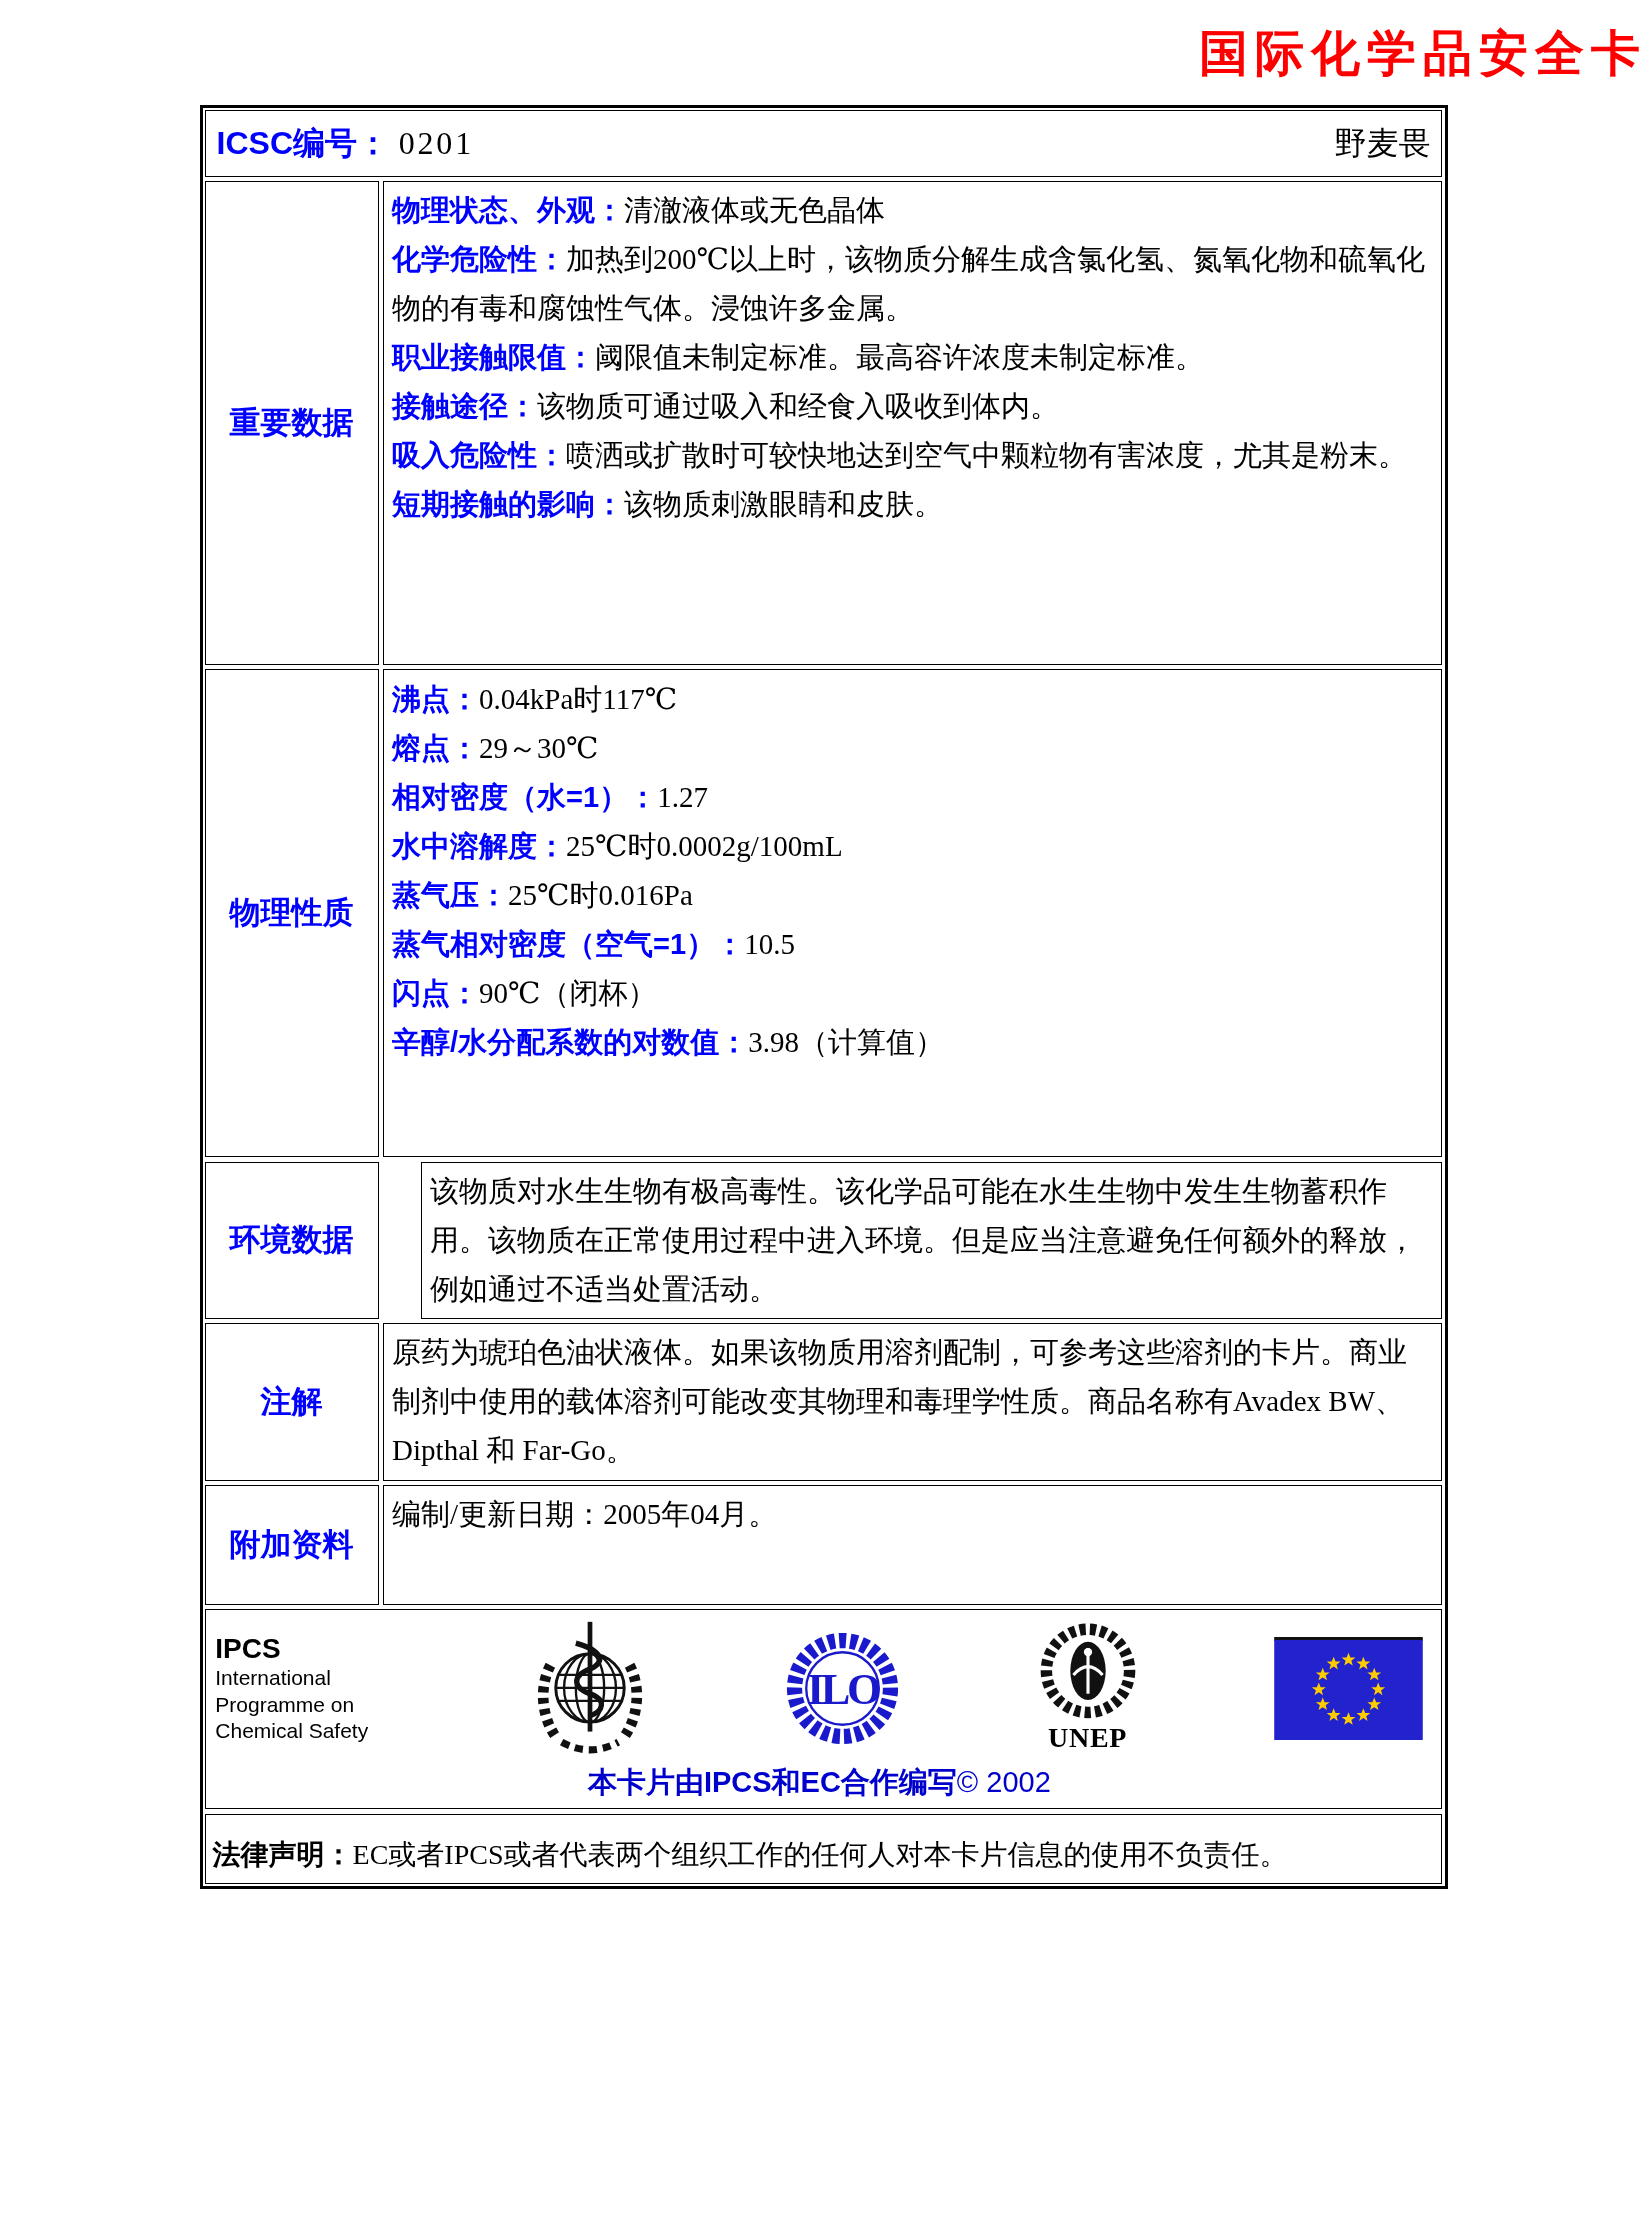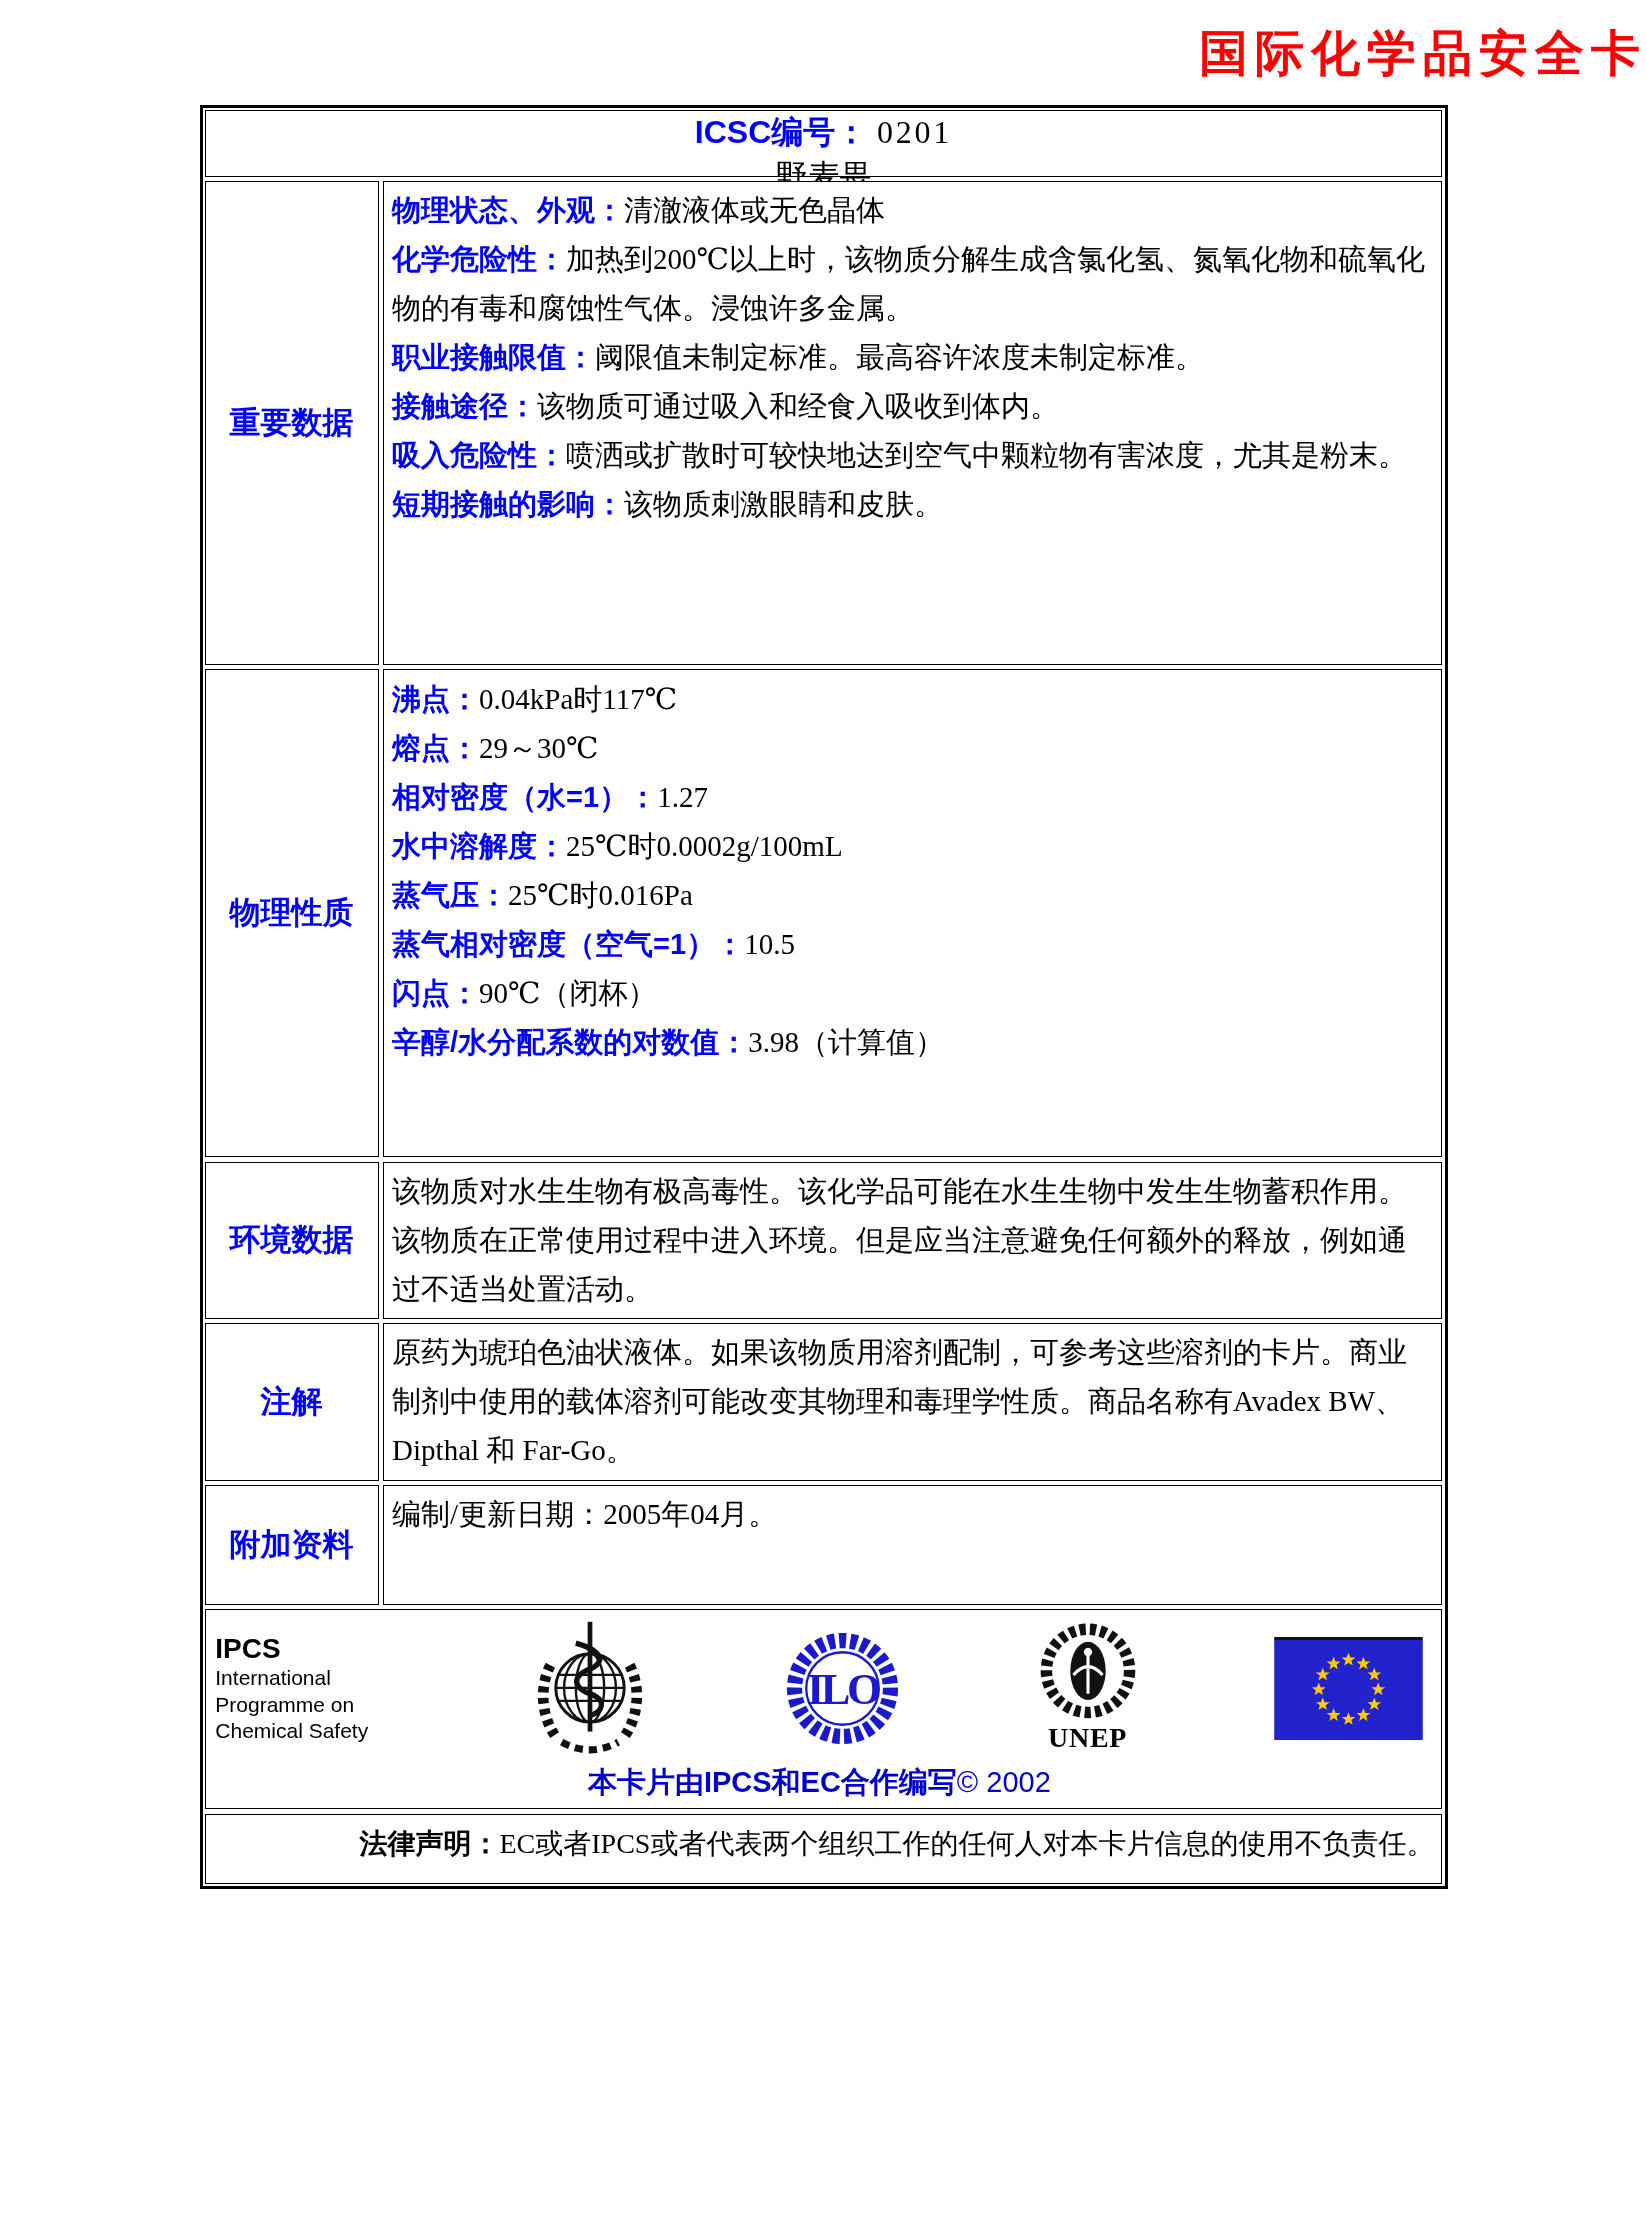--- a/index.html
+++ b/index.html
@@ -11,21 +11,21 @@
     margin:21px 0 18px 0;text-align:right;color:#ff0000;
     font-family:"Liberation Sans","DejaVu Sans",sans-serif;
     font-size:49px;font-weight:bold;letter-spacing:7px;
   }
   .card{
     width:1248px;margin:0 auto;border:3.5px solid #000;padding:2.1px;box-sizing:border-box;
     background:#fff;
   }
   .row{display:flex;gap:4.2px;margin-bottom:4.2px;}
   .row:last-child{margin-bottom:0;}
-  .cell{border:1.4px solid #000;box-sizing:border-box;background:#fff;flex-direction:column;}
+  .cell{border:1.4px solid #000;box-sizing:border-box;background:#fff;}
   .label-cell{
     width:174px;flex:none;display:flex;align-items:center;justify-content:center;
     color:#0000ff;font-weight:bold;text-align:right;
     font-family:"Liberation Sans","DejaVu Sans",sans-serif;font-size:31px;
   }
   .content-cell{flex:1;padding:4.2px 8.3px;}
   .entry{margin:0;font-size:29px;line-height:49px;}
   .k{
     color:#0000ff;font-weight:bold;
     font-family:"Liberation Sans","DejaVu Sans",sans-serif;
@@ -35,21 +35,21 @@
   .header-cell{
     flex:1;height:67px;display:flex;align-items:center;justify-content:space-between;
     padding:0 11px;font-size:32px;
   }
   .header-left .k{font-size:32px;}
   .header-left .num{margin-left:9.7px;letter-spacing:2.8px;}
   .chem-name{font-size:32px;}
   
   .h-important{min-height:484px;}
   .h-physical{min-height:488px;}
-  .h-environment{min-height:142px;}
+  .h-environment{min-height:142px;margin-left:38px;}
   .h-notes{min-height:143px;}
   .h-additional{min-height:120px;}
   
   .logos-cell{flex:1;min-height:189px;padding:7px 18px 5.6px 9.7px;}
   .logos-strip{display:flex;align-items:center;justify-content:space-between;height:143px;}
   .ipcs-block{font-family:"Liberation Sans","DejaVu Sans",sans-serif;width:181px;flex:none;}
   .ipcs-acronym{font-size:28px;font-weight:bold;line-height:33px;}
   .ipcs-line{font-size:21px;line-height:26.4px;}
   .logo-box{flex:none;display:flex;flex-direction:column;align-items:center;}
   .unep-caption{

